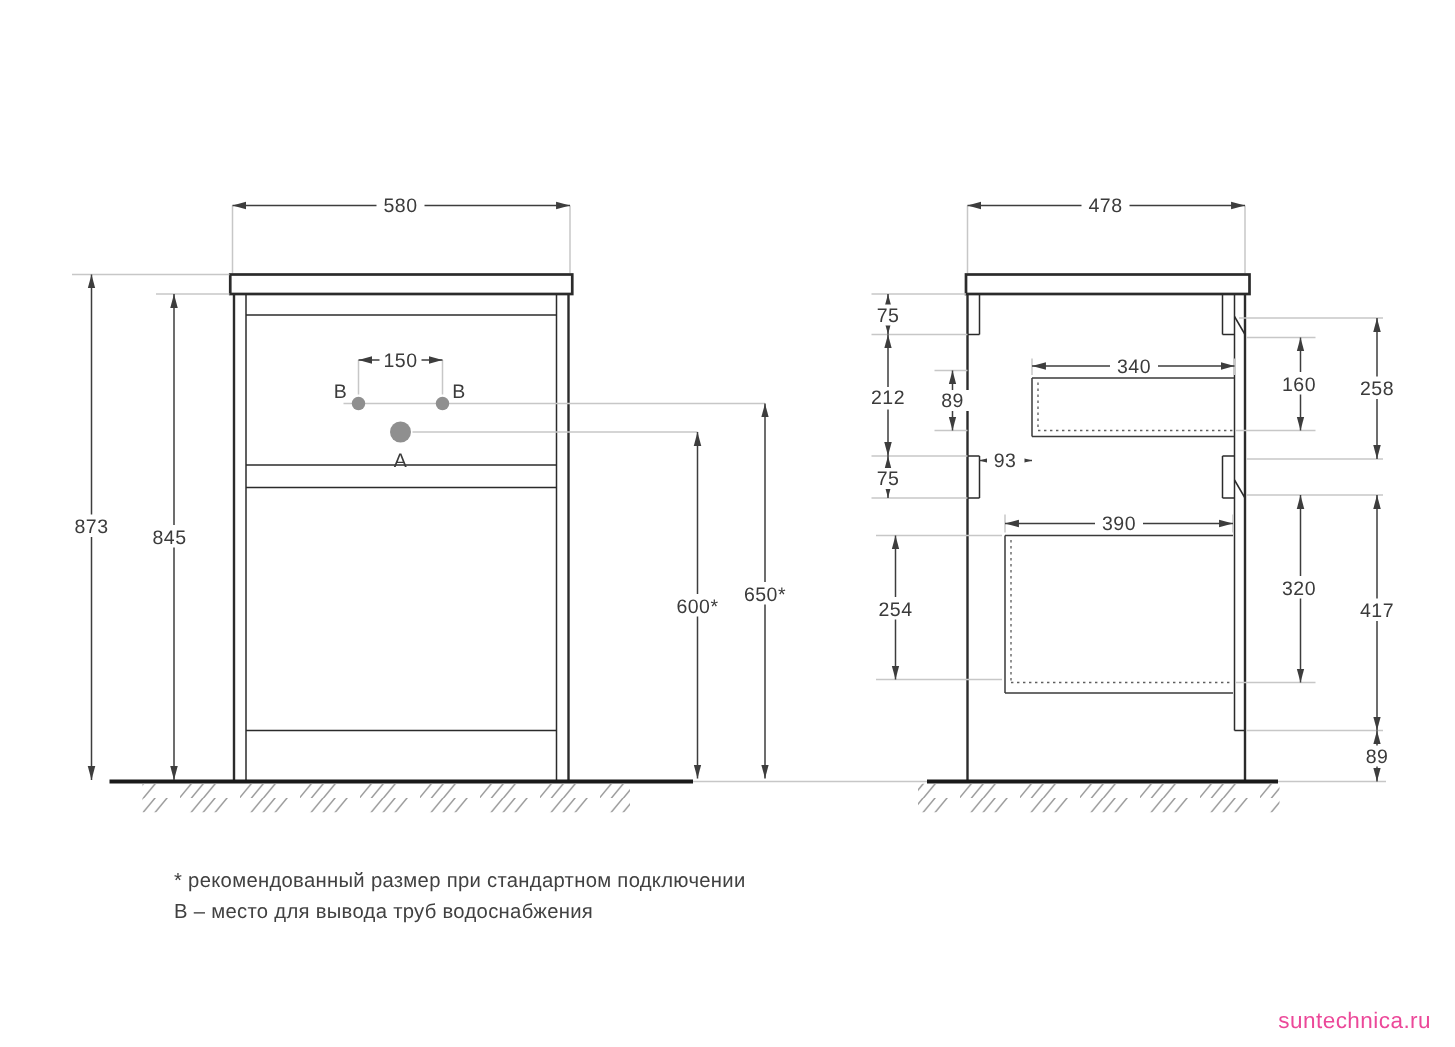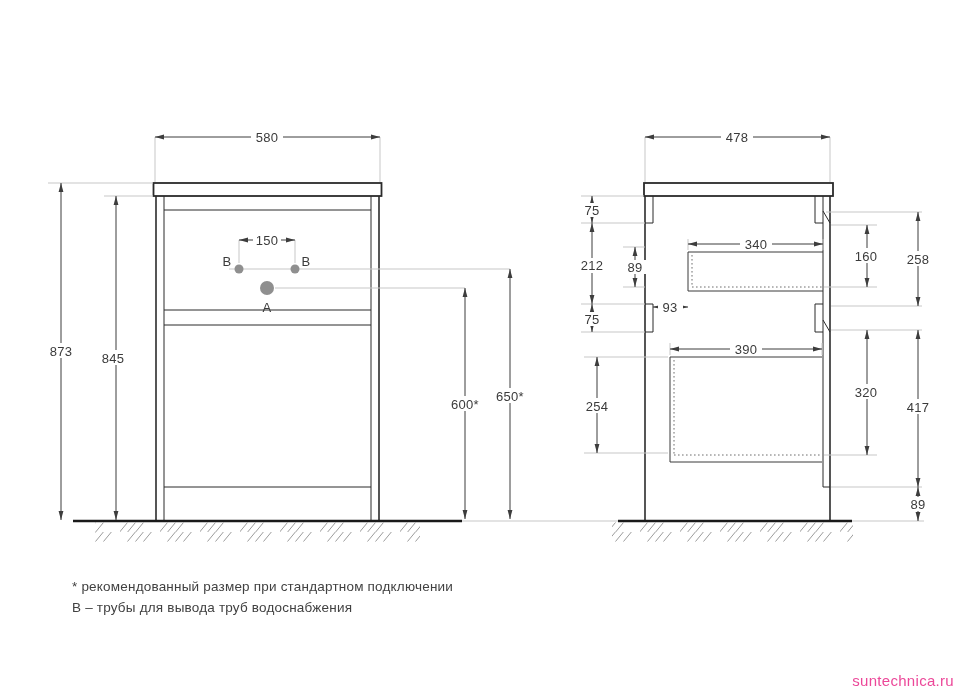--- a/index.html
+++ b/index.html
@@ -2,21 +2,21 @@
 <html><head>
 <meta charset="utf-8">
 <style>
   html,body{margin:0;padding:0;background:#fff;}
   .page{position:relative;width:970px;height:698px;background:#fff;overflow:hidden;
         font-family:"Liberation Sans",sans-serif;}
   svg text{font-family:"Liberation Sans",sans-serif;font-size:13px;fill:#3b3b3b;
            text-anchor:middle;dominant-baseline:central;letter-spacing:.3px;}
   .legend{position:absolute;left:72px;top:576px;color:#414141;font-size:13.5px;
           letter-spacing:.2px;line-height:21px;}
-  .legend div{white-space:nowrap;}
+  .legend div{white-space:nowrap;margin-left:44px;}
   .watermark{position:absolute;right:16px;top:672px;color:#ec4899;font-size:15px;
              letter-spacing:.3px;}
 </style>
 </head>
 <body>
 
 <div class="page">
 <svg width="970" height="698" viewBox="0 0 970 698">
   <defs>
     <marker id="arr" viewBox="0 0 10 6" refX="9.3" refY="3" markerWidth="10" markerHeight="6" orient="auto-start-reverse" markerUnits="userSpaceOnUse">
@@ -242,18 +242,18 @@
       <line x1="918" y1="487" x2="918" y2="521" stroke="#3d3d3d" marker-start="url(#arr)" marker-end="url(#arr)"></line>
       <rect x="905" y="497" width="26" height="14" fill="#fff"></rect>
       <text x="918" y="504">89</text>
     </g>
   </g>
 </svg>
 
 
 <div class="legend">
   <div>* рекомендованный размер при стандартном подключении</div>
-  <div>В – трубы для вывода труб водоснабжения</div>
+  <div>В – место для вывода труб водоснабжения</div>
 </div>
 
 
 <div class="watermark">suntechnica.ru</div>
 </div>
 
 </body></html>

